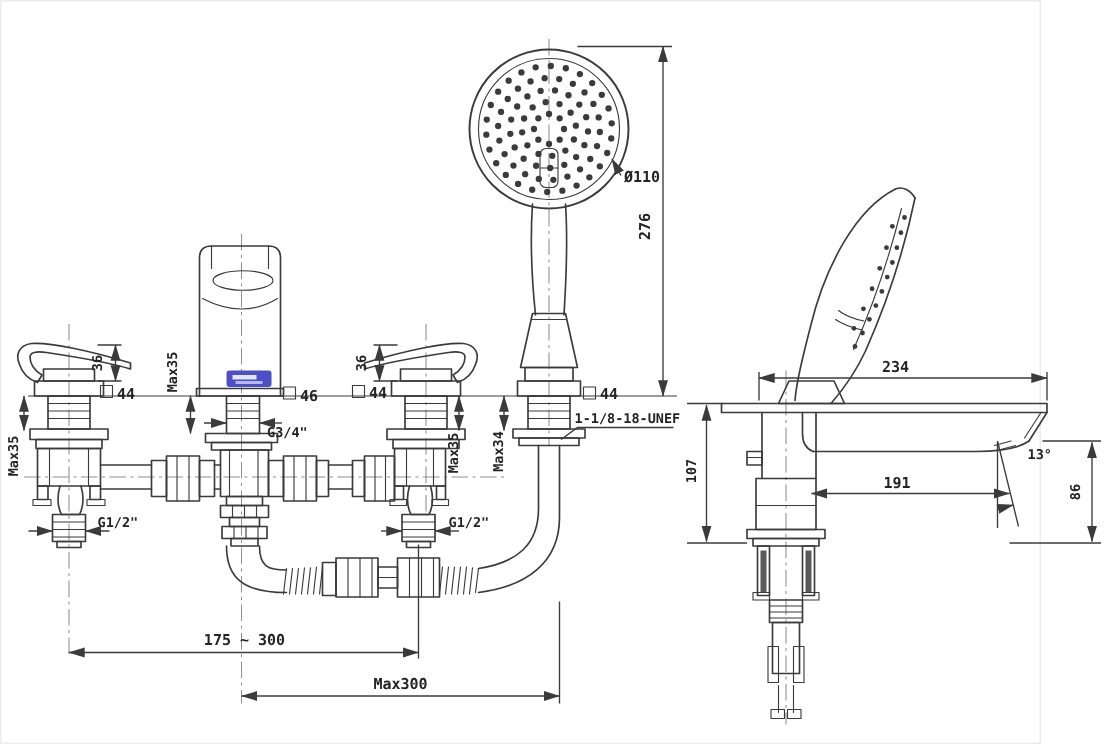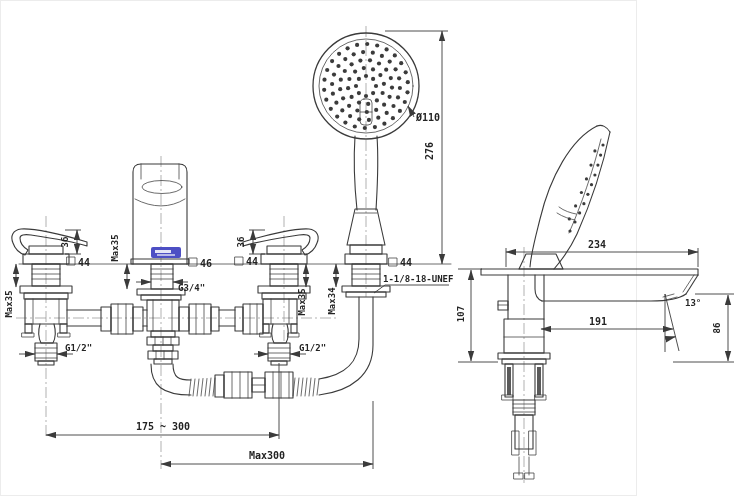--- a/index.html
+++ b/index.html
@@ -1,16 +1,16 @@
 <!DOCTYPE html>
 <html><head>
 <meta charset="utf-8">
 <style>
   html,body{margin:0;padding:0;background:#fff;}
-  .sheet{width:637px;height:496px;background:#fff;border:1px solid #ececec;box-sizing:border-box;
+  .sheet{width:694px;height:496px;background:#fff;border:1px solid #ececec;box-sizing:border-box;
          font-family:"DejaVu Sans Mono", monospace;}
   svg{display:block;}
   .ln{fill:none;stroke:#3b3b3b;stroke-width:1.1;stroke-linecap:round;stroke-linejoin:round;}
   .th{stroke-width:0.75;}
   .cl{fill:none;stroke:#8f8f8f;stroke-width:0.7;stroke-dasharray:11 3 2 3;}
   .dim{fill:none;stroke:#3b3b3b;stroke-width:0.9;}
   .t{font:bold 10px "DejaVu Sans Mono", monospace;fill:#242424;}
   .t9{font-size:9px;}
   #front-nozzles circle,#side-nozzles circle{fill:#3b3b3b;}
   .dark{fill:#5a5a5a;stroke:none;}

